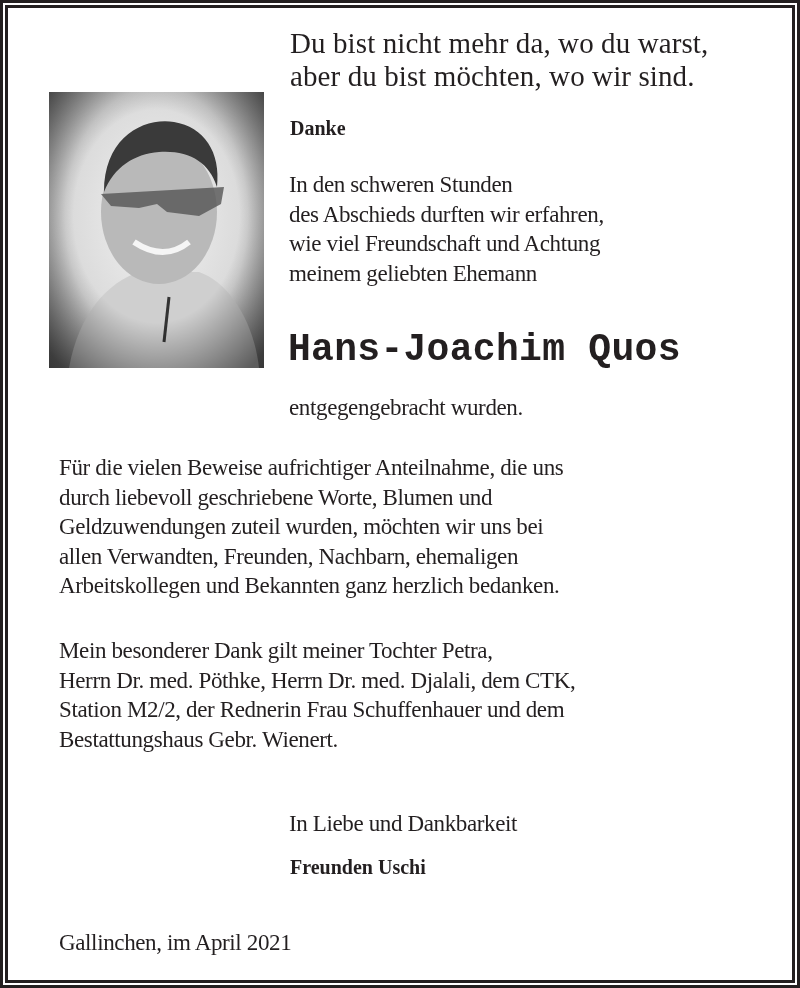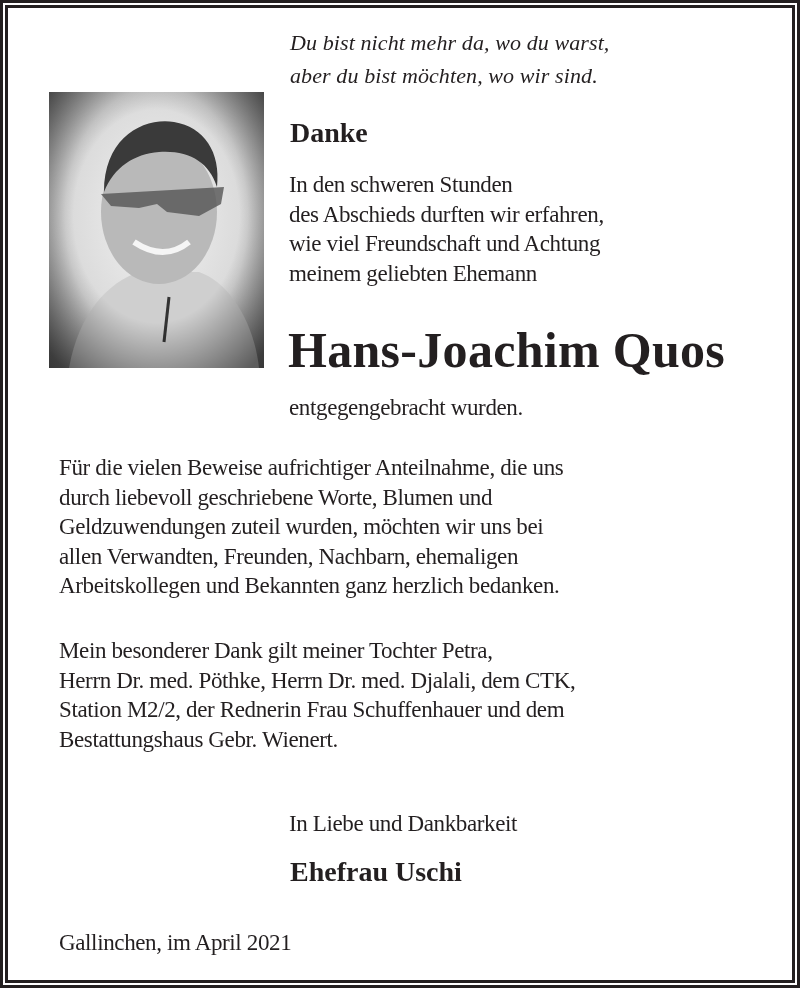--- a/index.html
+++ b/index.html
@@ -1,24 +1,24 @@
 <!DOCTYPE html>
 <html><head>
   <meta charset="utf-8">
   <style>
     html, body { margin: 0; padding: 0; background: #ffffff; }
     body { width: 800px; height: 988px; position: relative; overflow: hidden; font-family: "DejaVu Serif", "Liberation Serif", serif; color: #231f20; }
     .frame-outer { position: absolute; left: 0; top: 0; width: 800px; height: 988px; box-sizing: border-box; border: 3px solid #231f20; }
     .frame-gap { position: absolute; left: 3px; top: 3px; right: 3px; bottom: 3px; box-sizing: border-box; border: 2px solid #ffffff; }
     .frame-inner { position: absolute; left: 5px; top: 5px; right: 5px; bottom: 5px; box-sizing: border-box; border: 3px solid #231f20; }
     .t { position: absolute; white-space: nowrap; font-family: "Liberation Serif", "DejaVu Serif", serif; }
-    .quote { font-style: italic; font-size: 22px; line-height: 34px; letter-spacing: 0.1px; }
+    .quote { font-size: 29px; line-height: 34px; letter-spacing: 0.1px; }
     .body { font-size: 24px; line-height: 29.5px; letter-spacing: -0.4px; transform: scaleX(0.96); transform-origin: left top; }
-    .bold { font-weight: bold; font-size: 28px; }
-    .name { font-weight: bold; font-size: 50px; line-height: 56px; letter-spacing: 0.3px; }
+    .bold { font-weight: bold; font-size: 20px; }
+    .name { font-weight: bold; font-size: 38px; line-height: 56px; letter-spacing: 0.3px; font-family: Liberation Mono, monospace; }
     .photo { position: absolute; left: 49px; top: 92px; width: 215px; height: 276px; overflow: hidden; background: radial-gradient(ellipse at 50% 45%, #f2f2f2 0%, #d9d9d9 60%, #7a7a7a 100%); }
   </style>
 </head>
 <body>
 
 <div class="frame-outer"></div>
 <div class="frame-gap"></div>
 <div class="frame-inner"></div>
 
 <div class="t quote" style="left:290px; top:26px;">Du bist nicht mehr da, wo du warst,</div>
@@ -58,15 +58,15 @@
 <div class="t body" style="left:59px; top:512px;">Geldzuwendungen zuteil wurden, möchten wir uns bei</div>
 <div class="t body" style="left:59px; top:542px;">allen Verwandten, Freunden, Nachbarn, ehemaligen</div>
 <div class="t body" style="left:59px; top:571px;">Arbeitskollegen und Bekannten ganz herzlich bedanken.</div>
 
 <div class="t body" style="left:59px; top:636px;">Mein besonderer Dank gilt meiner Tochter Petra,</div>
 <div class="t body" style="left:59px; top:666px;">Herrn Dr. med. Pöthke, Herrn Dr. med. Djalali, dem CTK,</div>
 <div class="t body" style="left:59px; top:695px;">Station M2/2, der Rednerin Frau Schuffenhauer und dem</div>
 <div class="t body" style="left:59px; top:725px;">Bestattungshaus Gebr. Wienert.</div>
 
 <div class="t body" style="left:289px; top:809px;">In Liebe und Dankbarkeit</div>
-<div class="t bold" style="left:290px; top:856px;">Ehefrau Uschi</div>
+<div class="t bold" style="left:290px; top:856px;">Freunden Uschi</div>
 
 <div class="t body" style="left:59px; top:928px;">Gallinchen, im April 2021</div>
 
 </body></html>

